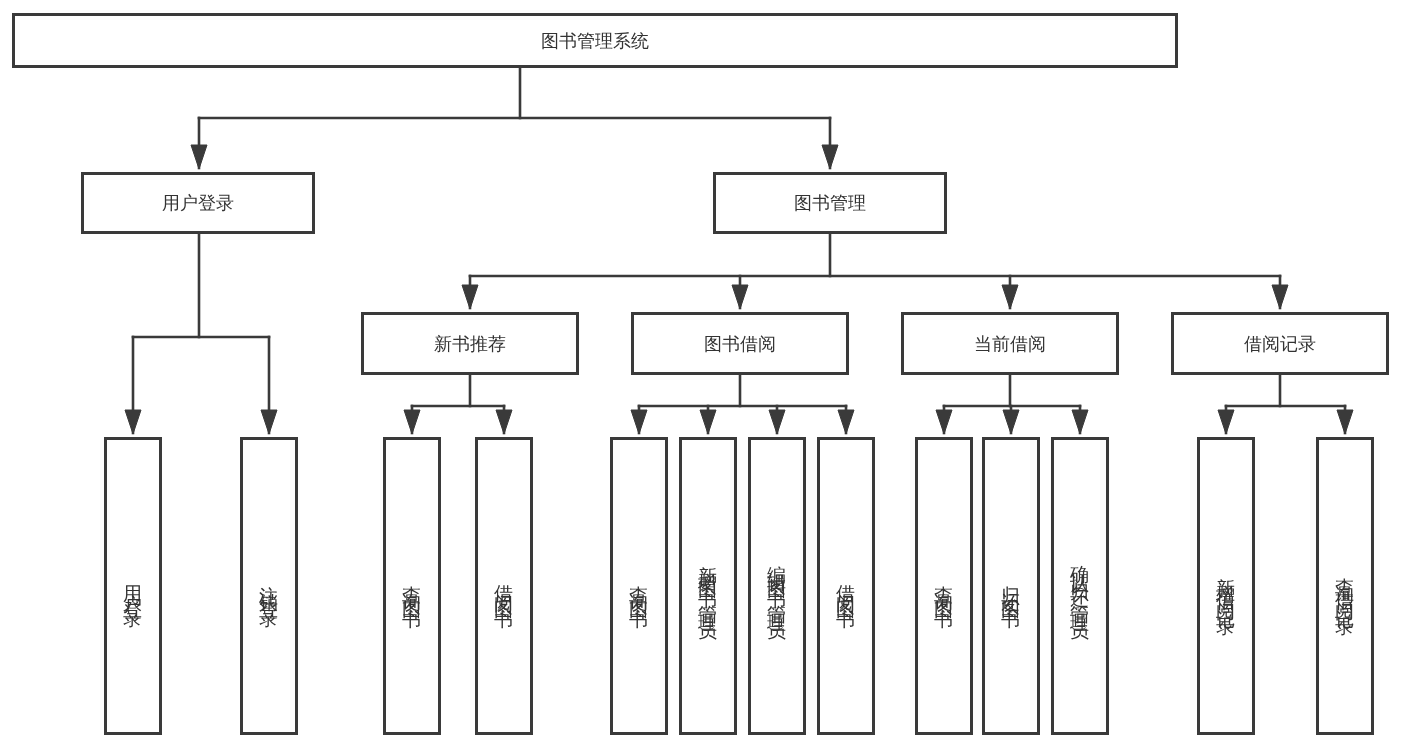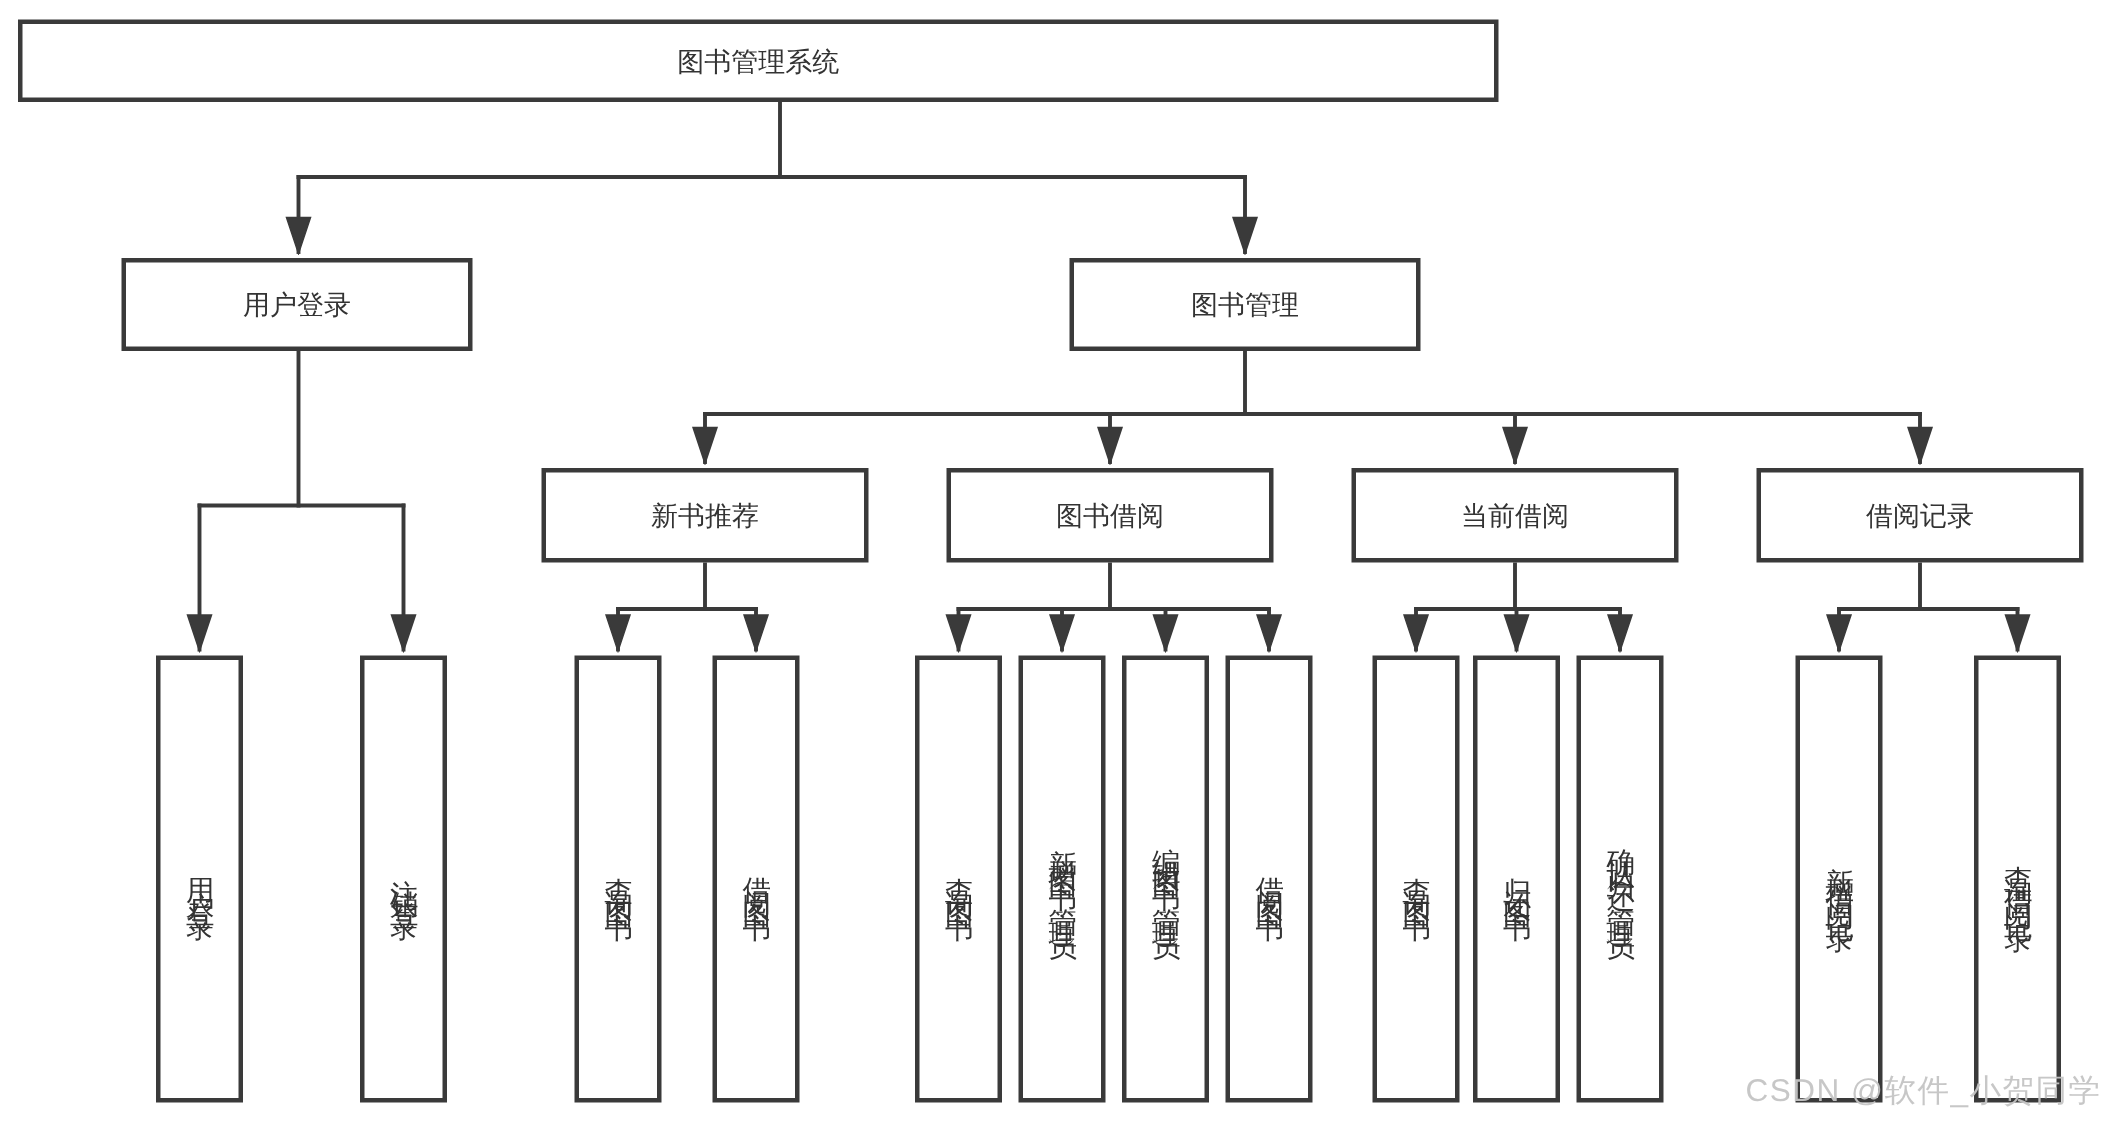--- a/index.html
+++ b/index.html
@@ -25,21 +25,21 @@
     position: absolute;
     box-sizing: border-box;
     border: 3px solid #3a3a3a;
     background: #ffffff;
     display: flex;
     align-items: center;
     justify-content: center;
     color: #333333;
     z-index: 1;
   }
-  .root  { left: 12px;  top: 13px;  width: 987px; height: 55px; font-size: 18px; }
+  .root  { left: 12px;  top: 13px;  width: 1166px; height: 55px; font-size: 18px; }
   .l2    { top: 172px; width: 234px; height: 62px; font-size: 18px; }
   .l3    { top: 312px; width: 218px; height: 63px; font-size: 18px; }
   .leaf  { top: 437px; width: 58px;  height: 298px; font-size: 19px; }
   .vtext {
     writing-mode: vertical-rl;
     text-orientation: mixed;
     letter-spacing: 8px;
     line-height: 1;
     white-space: nowrap;
   }
@@ -183,15 +183,14 @@
     <span class="vtext">确认归还（管理员）</span>
   </div>
 
   <div class="node leaf" style="left:1197px;">
     <span class="vtext">新增借阅记录</span>
   </div>
   <div class="node leaf" style="left:1316px;">
     <span class="vtext">查询借阅记录</span>
   </div>
 
-  <div id="watermark">CSDN @软件_小贺同学</div>
 
 </div>
 
 </body></html>

